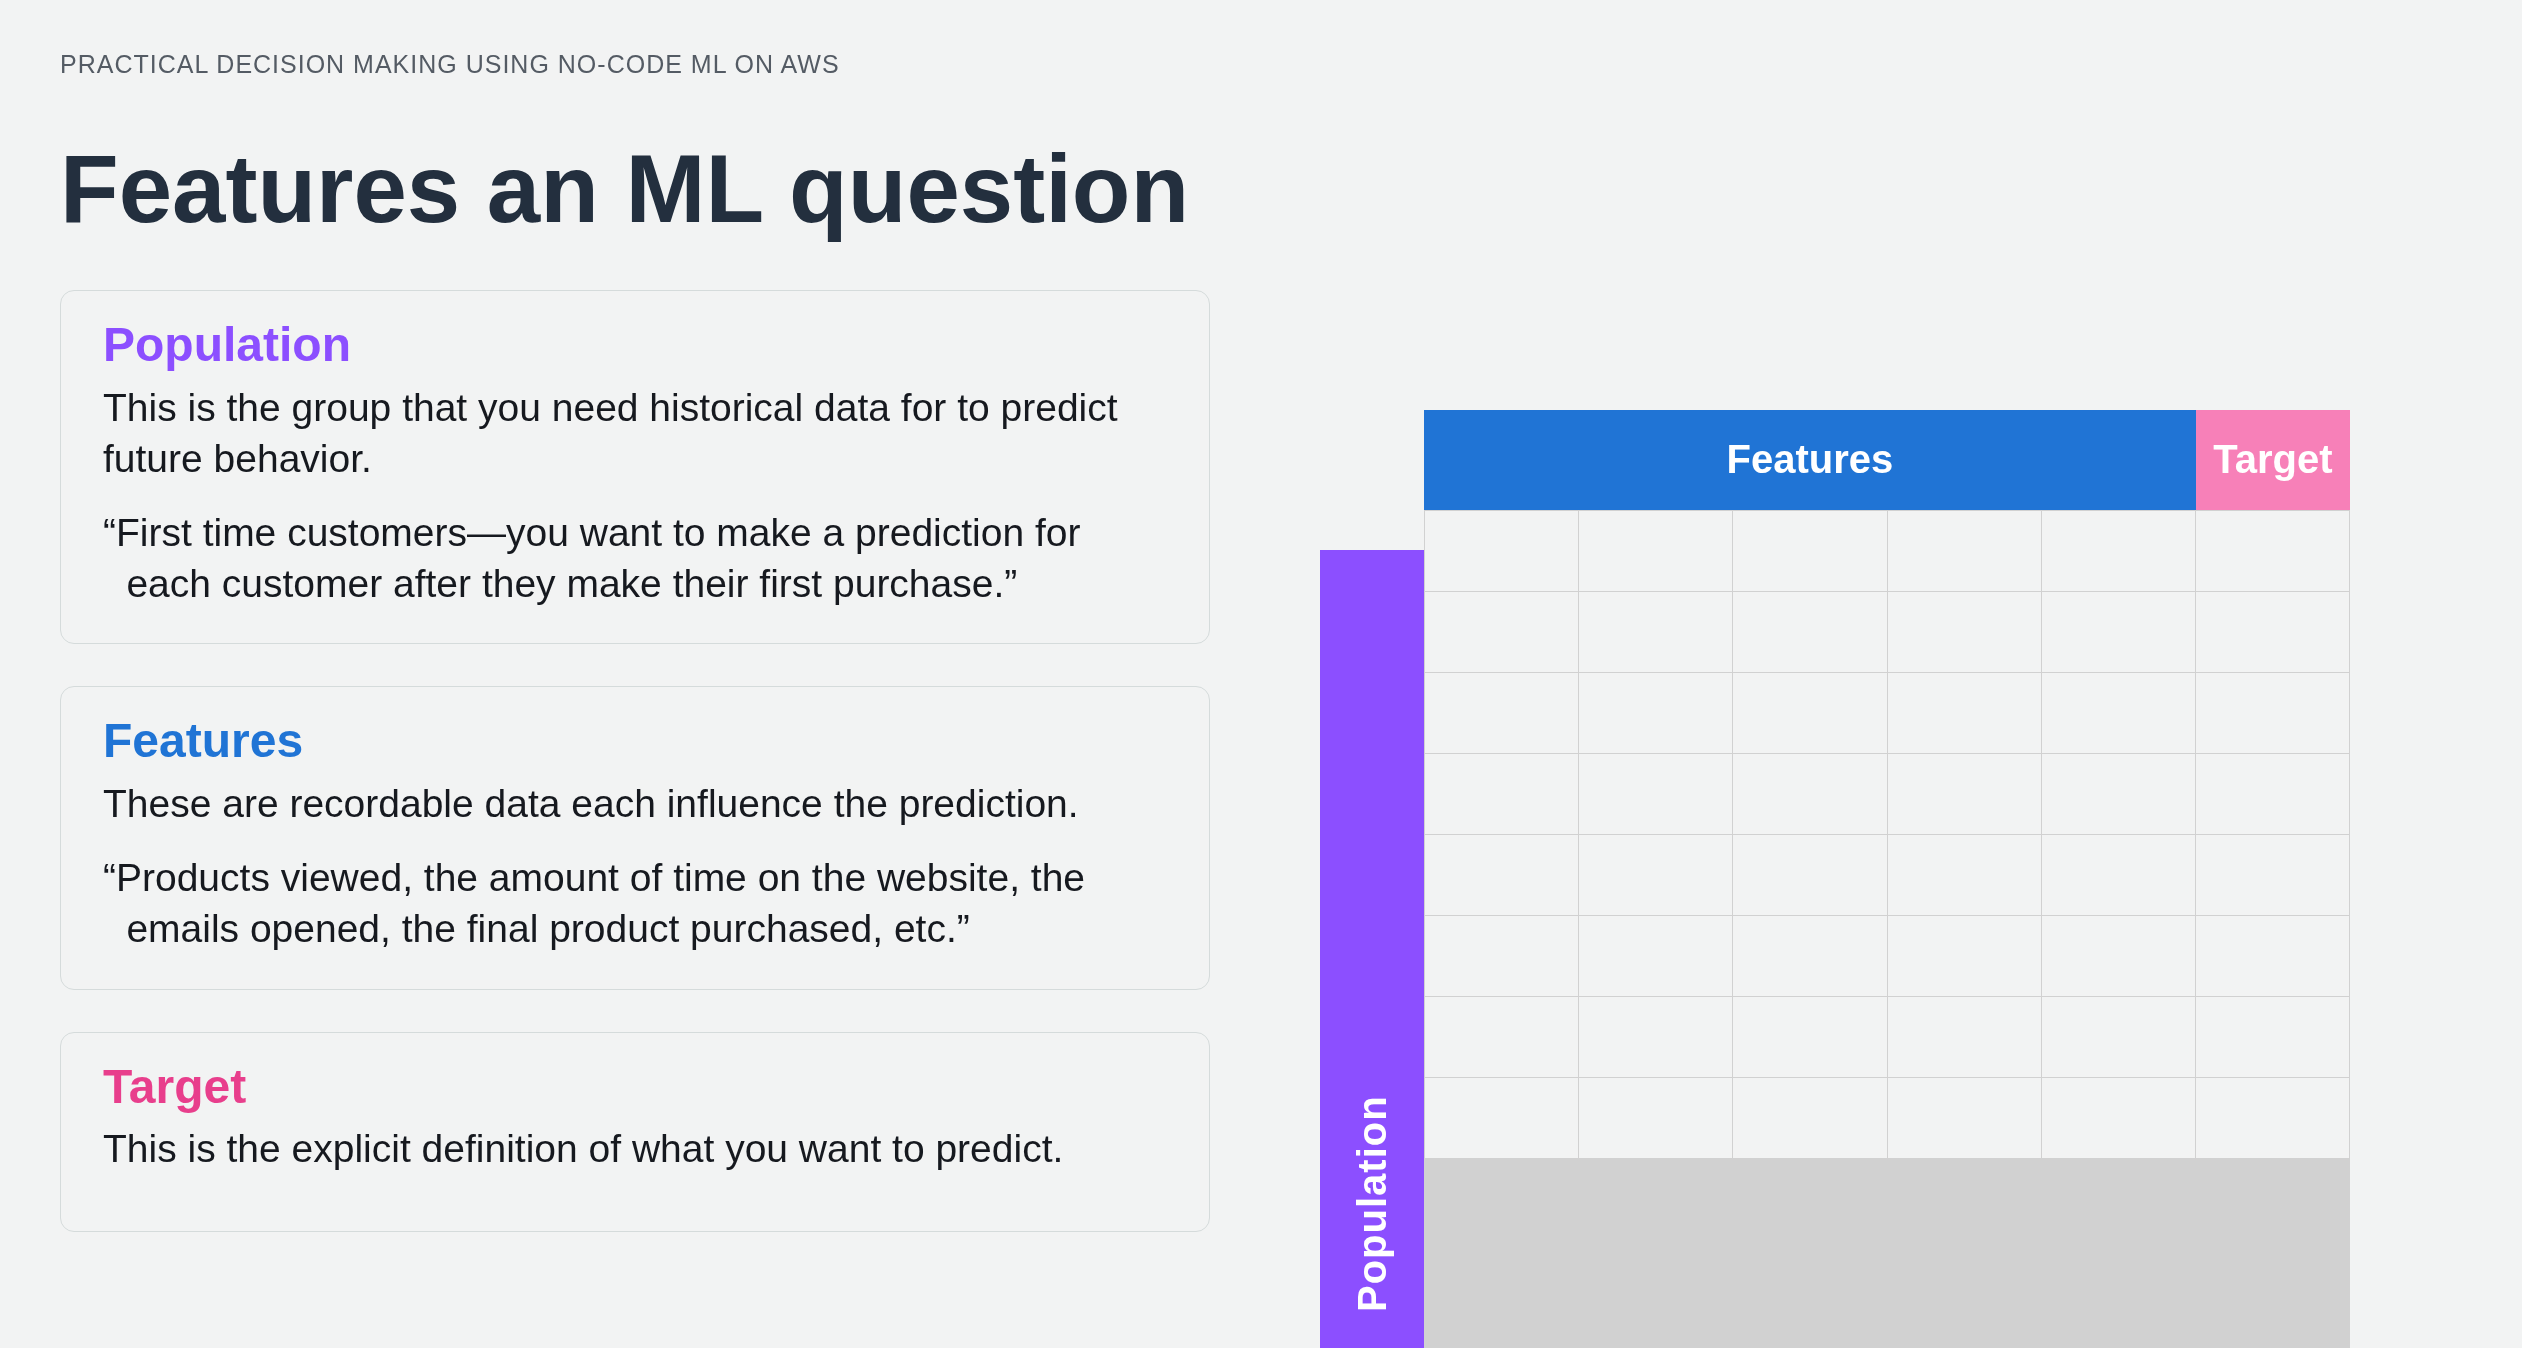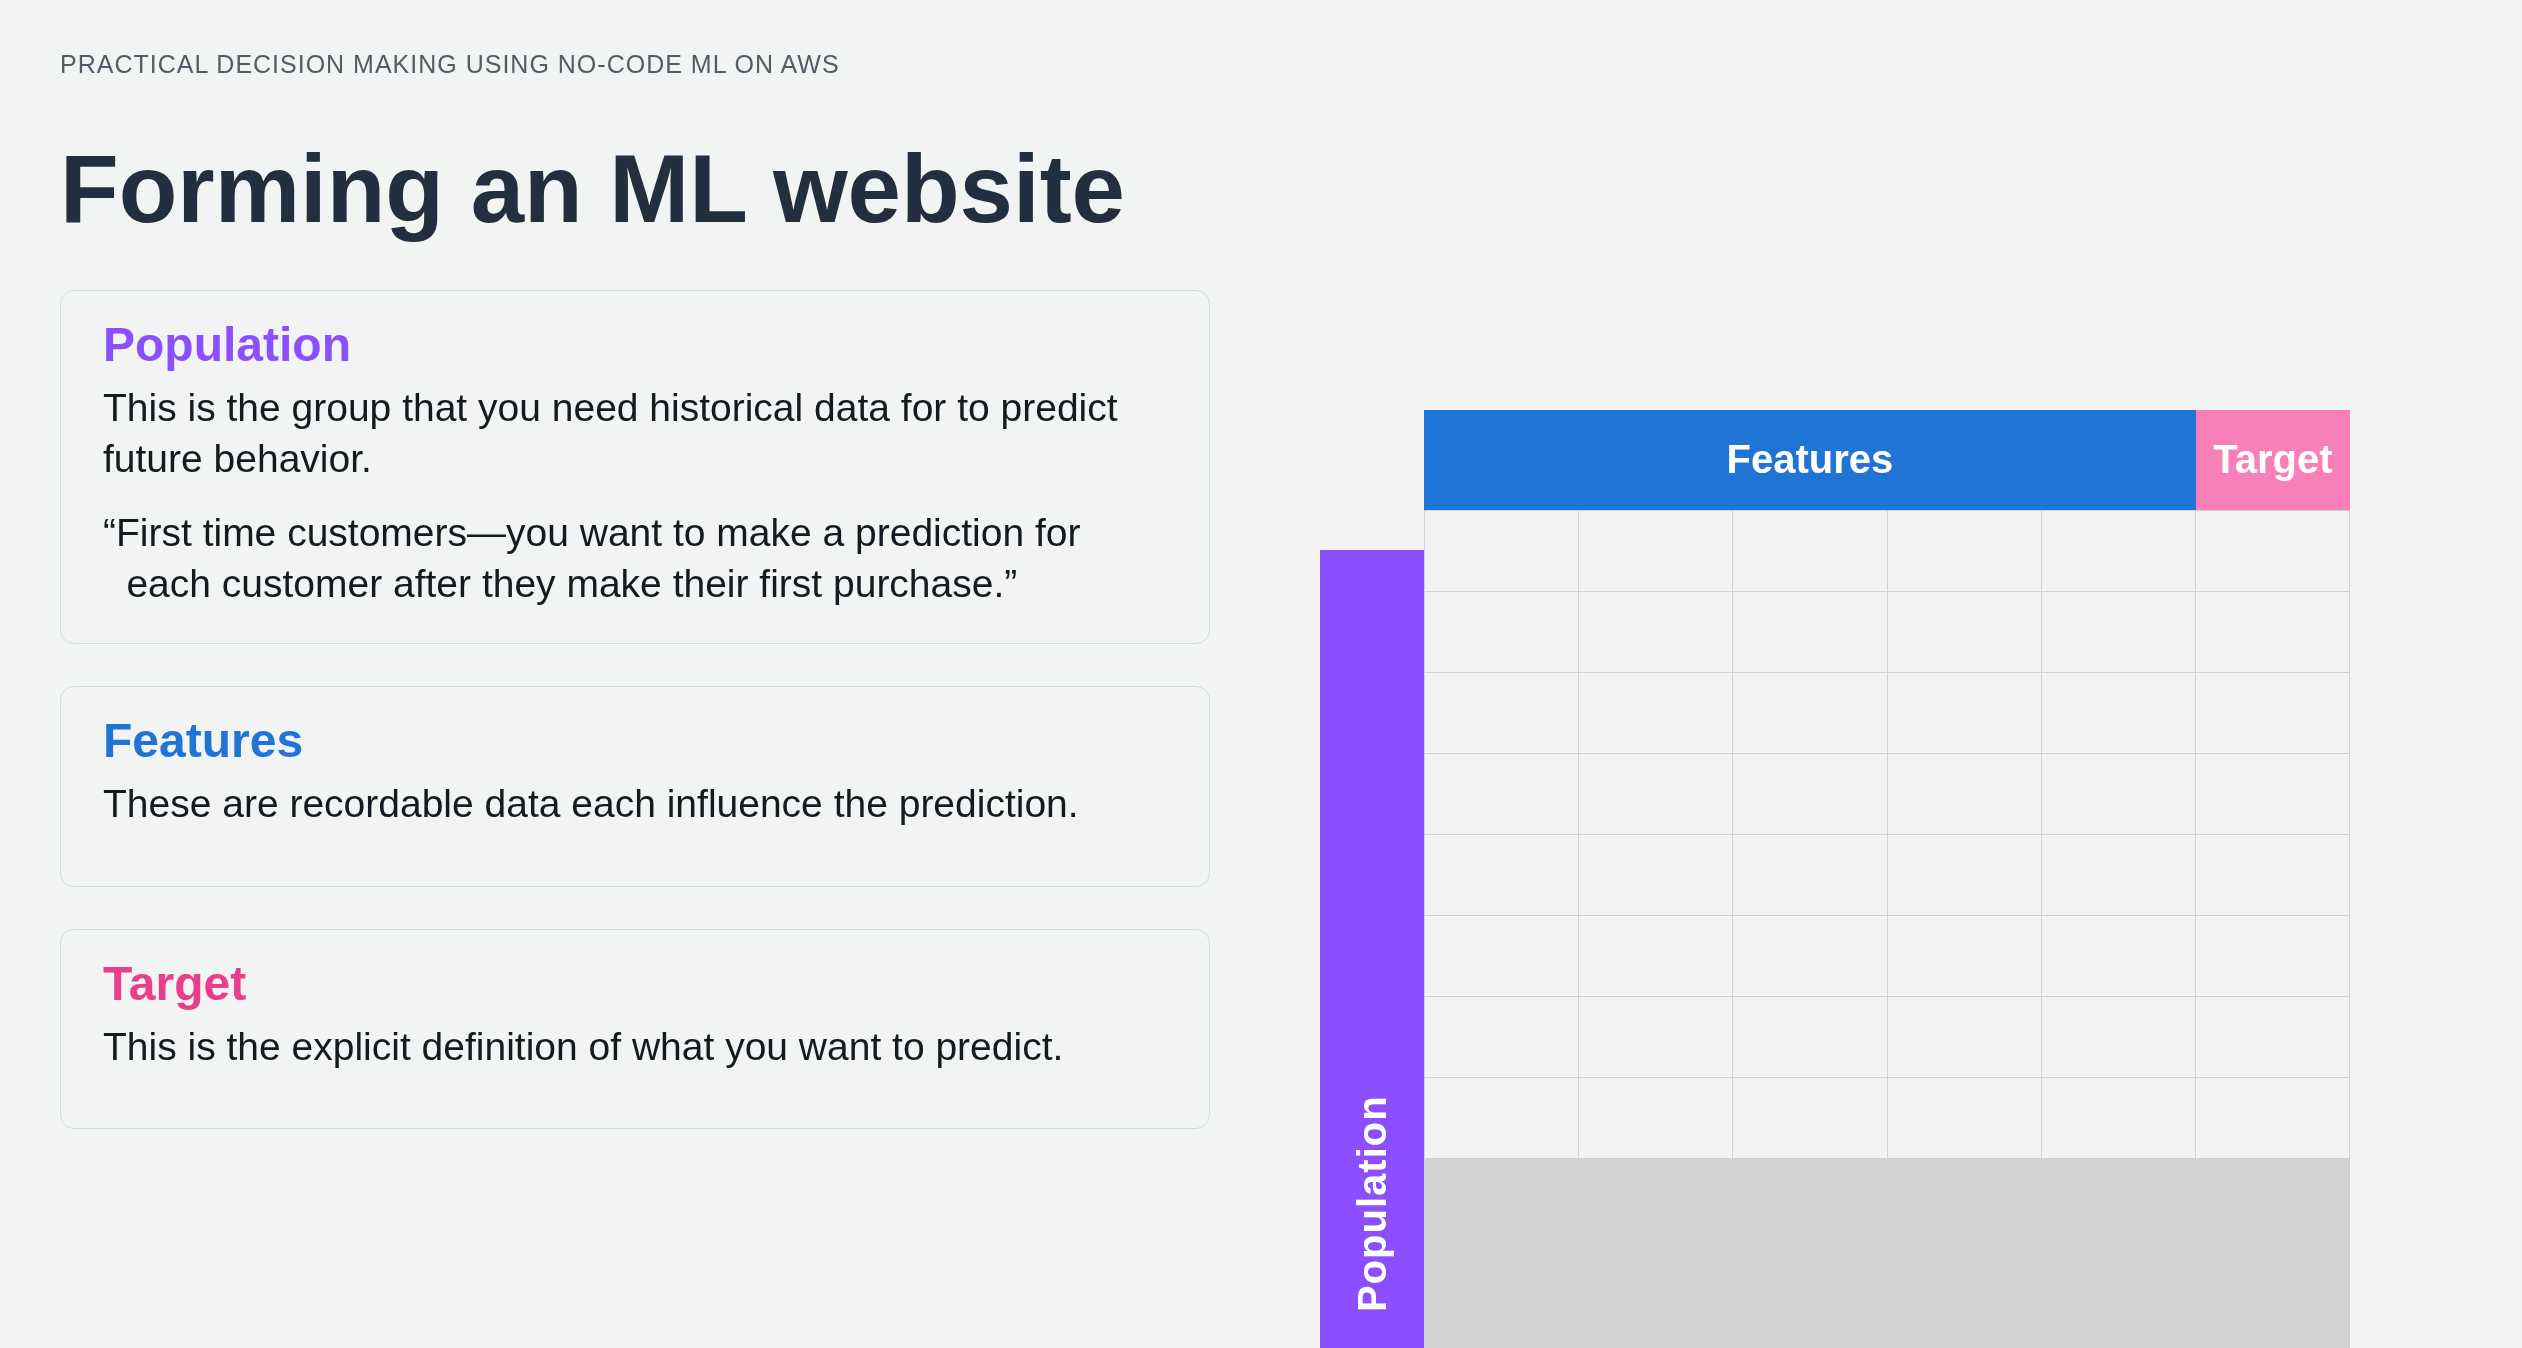--- a/index.html
+++ b/index.html
@@ -166,35 +166,36 @@
     background: var(--grid-cell);
   }
 </style>
 </head>
 <body>
 
 <div class="slide">
 
   <div class="eyebrow">PRACTICAL DECISION MAKING USING NO-CODE ML ON AWS</div>
 
-  <h1 class="title">Forming an ML website</h1>
+  <h1 class="title">Features an ML question</h1>
 
   <div class="content">
 
     <div class="cards">
 
       <div class="card population">
         <h3>Population</h3>
         <p>This is the group that you need historical data for to predict future behavior.</p>
         <p class="quote">“First time customers—you want to make a prediction for each customer after they make their first purchase.”</p>
       </div>
 
       <div class="card features">
         <h3>Features</h3>
         <p>These are recordable data each influence the prediction.</p>
+        <p class="quote">“Products viewed, the amount of time on the website, the emails opened, the final product purchased, etc.”</p>
       </div>
 
       <div class="card target">
         <h3>Target</h3>
         <p>This is the explicit definition of what you want to predict.</p>
       </div>
 
     </div>
 
     <div class="diagram">

